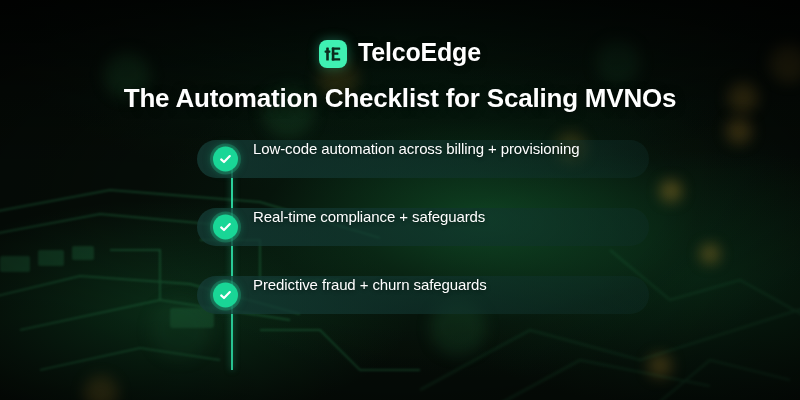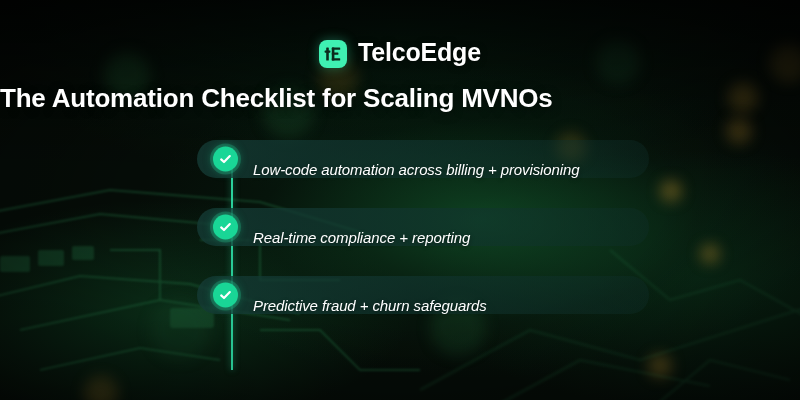--- a/index.html
+++ b/index.html
@@ -102,21 +102,21 @@
     letter-spacing: -0.2px;
     line-height: 1;
     text-shadow: 0 1px 6px rgba(0,0,0,0.5);
   }
 
   
   .headline {
     position: absolute;
     left: 0; right: 0;
     top: 83px;
-    text-align: left;
+    text-align: center;
     color: #ffffff;
     font-size: 26px;
     font-weight: 600;
     letter-spacing: -0.2px;
     text-shadow: 0 2px 10px rgba(0,0,0,0.55);
   }
 
   
   .list {
     position: absolute;
@@ -133,22 +133,21 @@
     background: linear-gradient(180deg, rgba(45,222,166,0.95) 0%, rgba(45,222,166,0.85) 100%);
     box-shadow: 0 0 6px rgba(45,222,166,0.5);
   }
   .item {
     position: relative;
     height: 38px;
     margin-bottom: 30px;
     border-radius: 19px;
     background: linear-gradient(95deg, rgba(20,58,52,0.82) 0%, rgba(17,52,47,0.62) 55%, rgba(15,46,42,0.35) 100%);
     display: flex;
-    align-items: flex-end;
-    font-style: italic;
+    align-items: flex-start;
   }
   .item:last-child { margin-bottom: 12px; }
   .badge {
     position: absolute;
     left: 16px;
     top: 50%;
     transform: translateY(-50%);
     width: 25px;
     height: 25px;
     border-radius: 50%;
@@ -257,21 +256,21 @@
         <span class="item-label">Low-code automation across billing + provisioning</span>
       </div>
 
 
       <div class="item">
         <span class="badge">
           <svg width="15" height="15" viewBox="0 0 16 16">
             <path d="M3.4 8.4 L6.4 11.3 L12.6 4.9" fill="none" stroke="#ffffff" stroke-width="2.3" stroke-linecap="round" stroke-linejoin="round"></path>
           </svg>
         </span>
-        <span class="item-label">Real-time compliance + reporting</span>
+        <span class="item-label">Real-time compliance + safeguards</span>
       </div>
 
       <div class="item">
         <span class="badge">
           <svg width="15" height="15" viewBox="0 0 16 16">
             <path d="M3.4 8.4 L6.4 11.3 L12.6 4.9" fill="none" stroke="#ffffff" stroke-width="2.3" stroke-linecap="round" stroke-linejoin="round"></path>
           </svg>
         </span>
         <span class="item-label">Predictive fraud + churn safeguards</span>
       </div>

